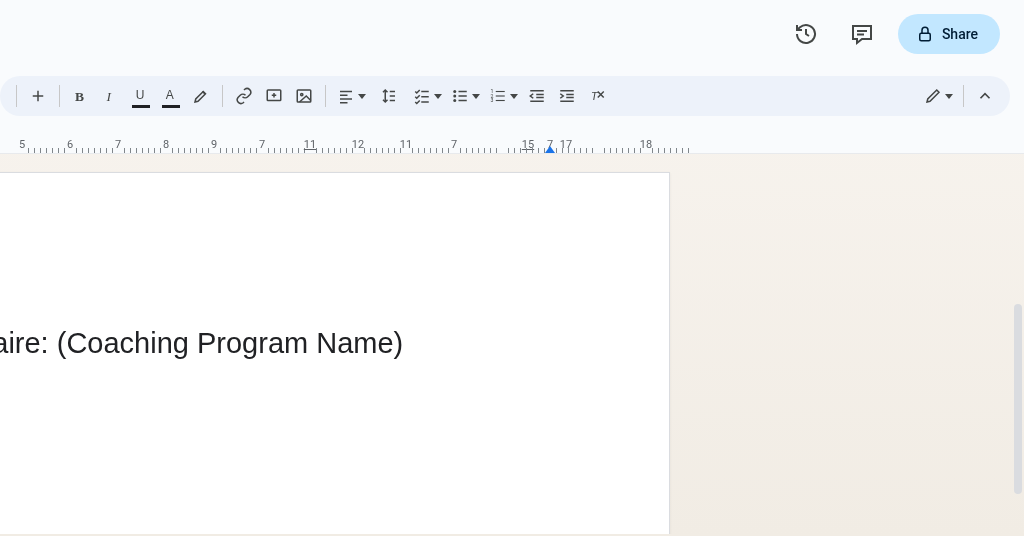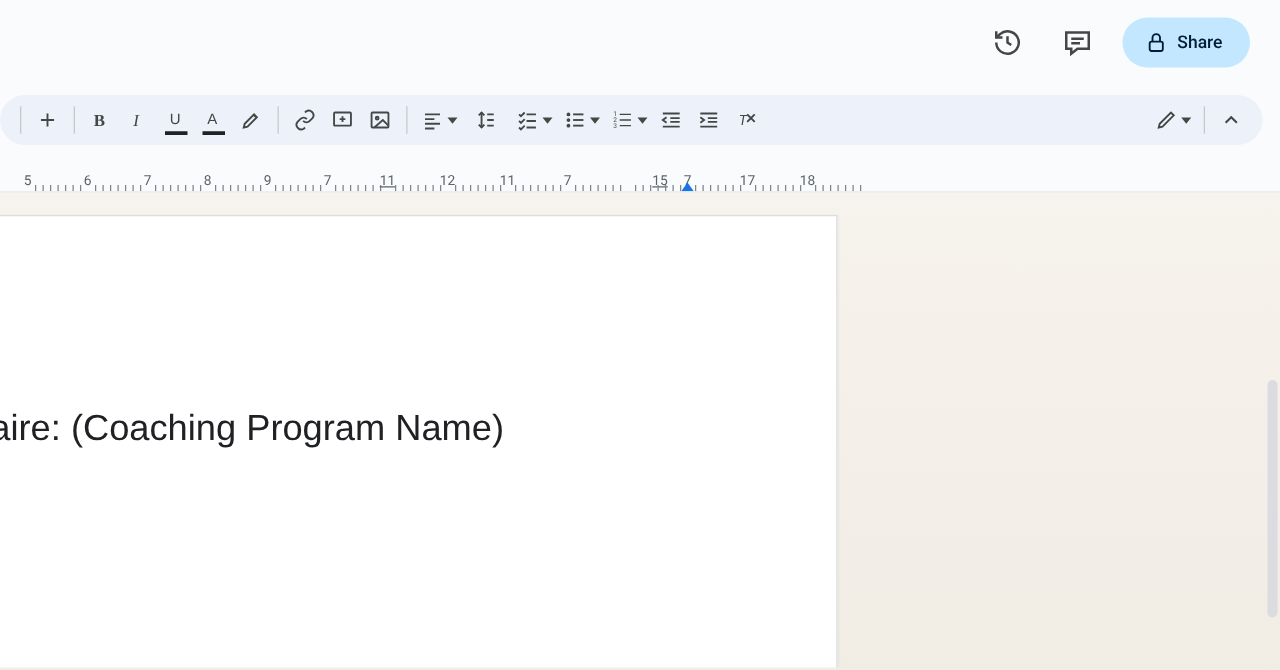--- a/index.html
+++ b/index.html
@@ -478,21 +478,21 @@
       <div class="ruler-tick minor" style="left: 538px;"></div>
       <div class="ruler-tick minor" style="left: 544px;"></div>
       <div class="ruler-num" style="left: 550px;">7</div>
       <div class="ruler-tick minor" style="left: 556px;"></div>
       <div class="ruler-tick minor" style="left: 562px;"></div>
       <div class="ruler-tick minor" style="left: 568px;"></div>
       <div class="ruler-tick half" style="left: 574px;"></div>
       <div class="ruler-tick minor" style="left: 580px;"></div>
       <div class="ruler-tick minor" style="left: 586px;"></div>
       <div class="ruler-tick minor" style="left: 592px;"></div>
-      <div class="ruler-num" style="left: 598px;">17</div>
+      <div class="ruler-num" style="left: 566px;">17</div>
       <div class="ruler-tick minor" style="left: 604px;"></div>
       <div class="ruler-tick minor" style="left: 610px;"></div>
       <div class="ruler-tick minor" style="left: 616px;"></div>
       <div class="ruler-tick half" style="left: 622px;"></div>
       <div class="ruler-tick minor" style="left: 628px;"></div>
       <div class="ruler-tick minor" style="left: 634px;"></div>
       <div class="ruler-tick minor" style="left: 640px;"></div>
       <div class="ruler-num" style="left: 646px;">18</div>
       <div class="ruler-tick minor" style="left: 652px;"></div>
       <div class="ruler-tick minor" style="left: 658px;"></div>

